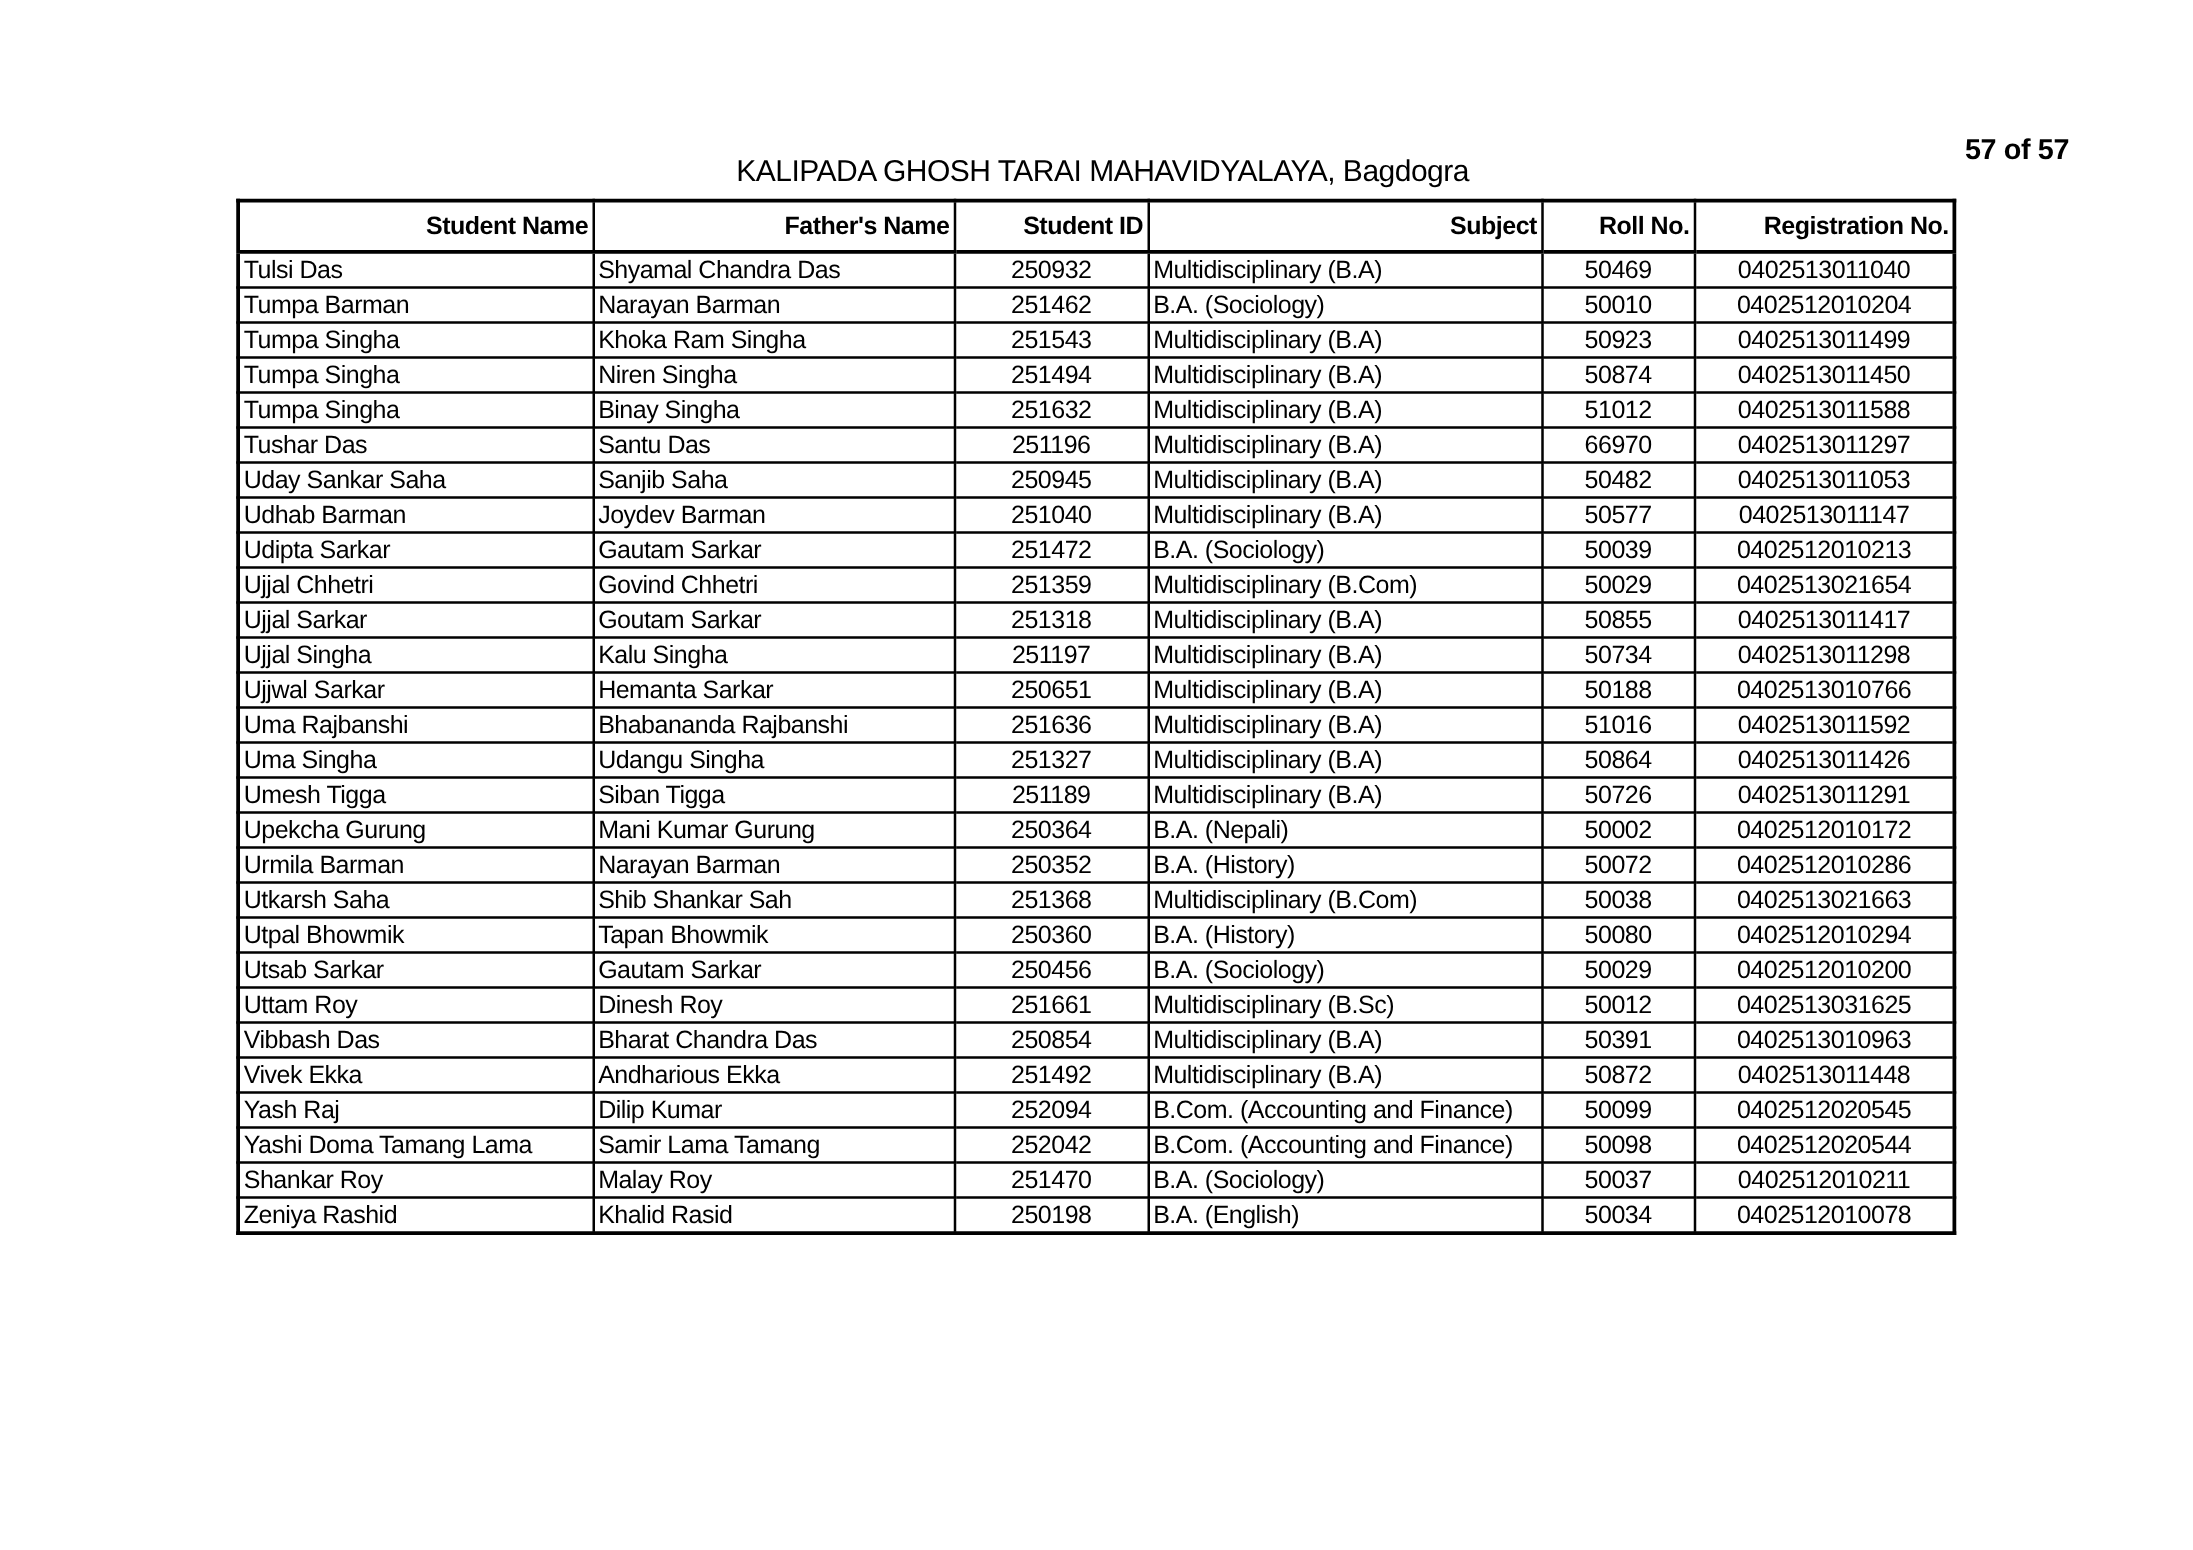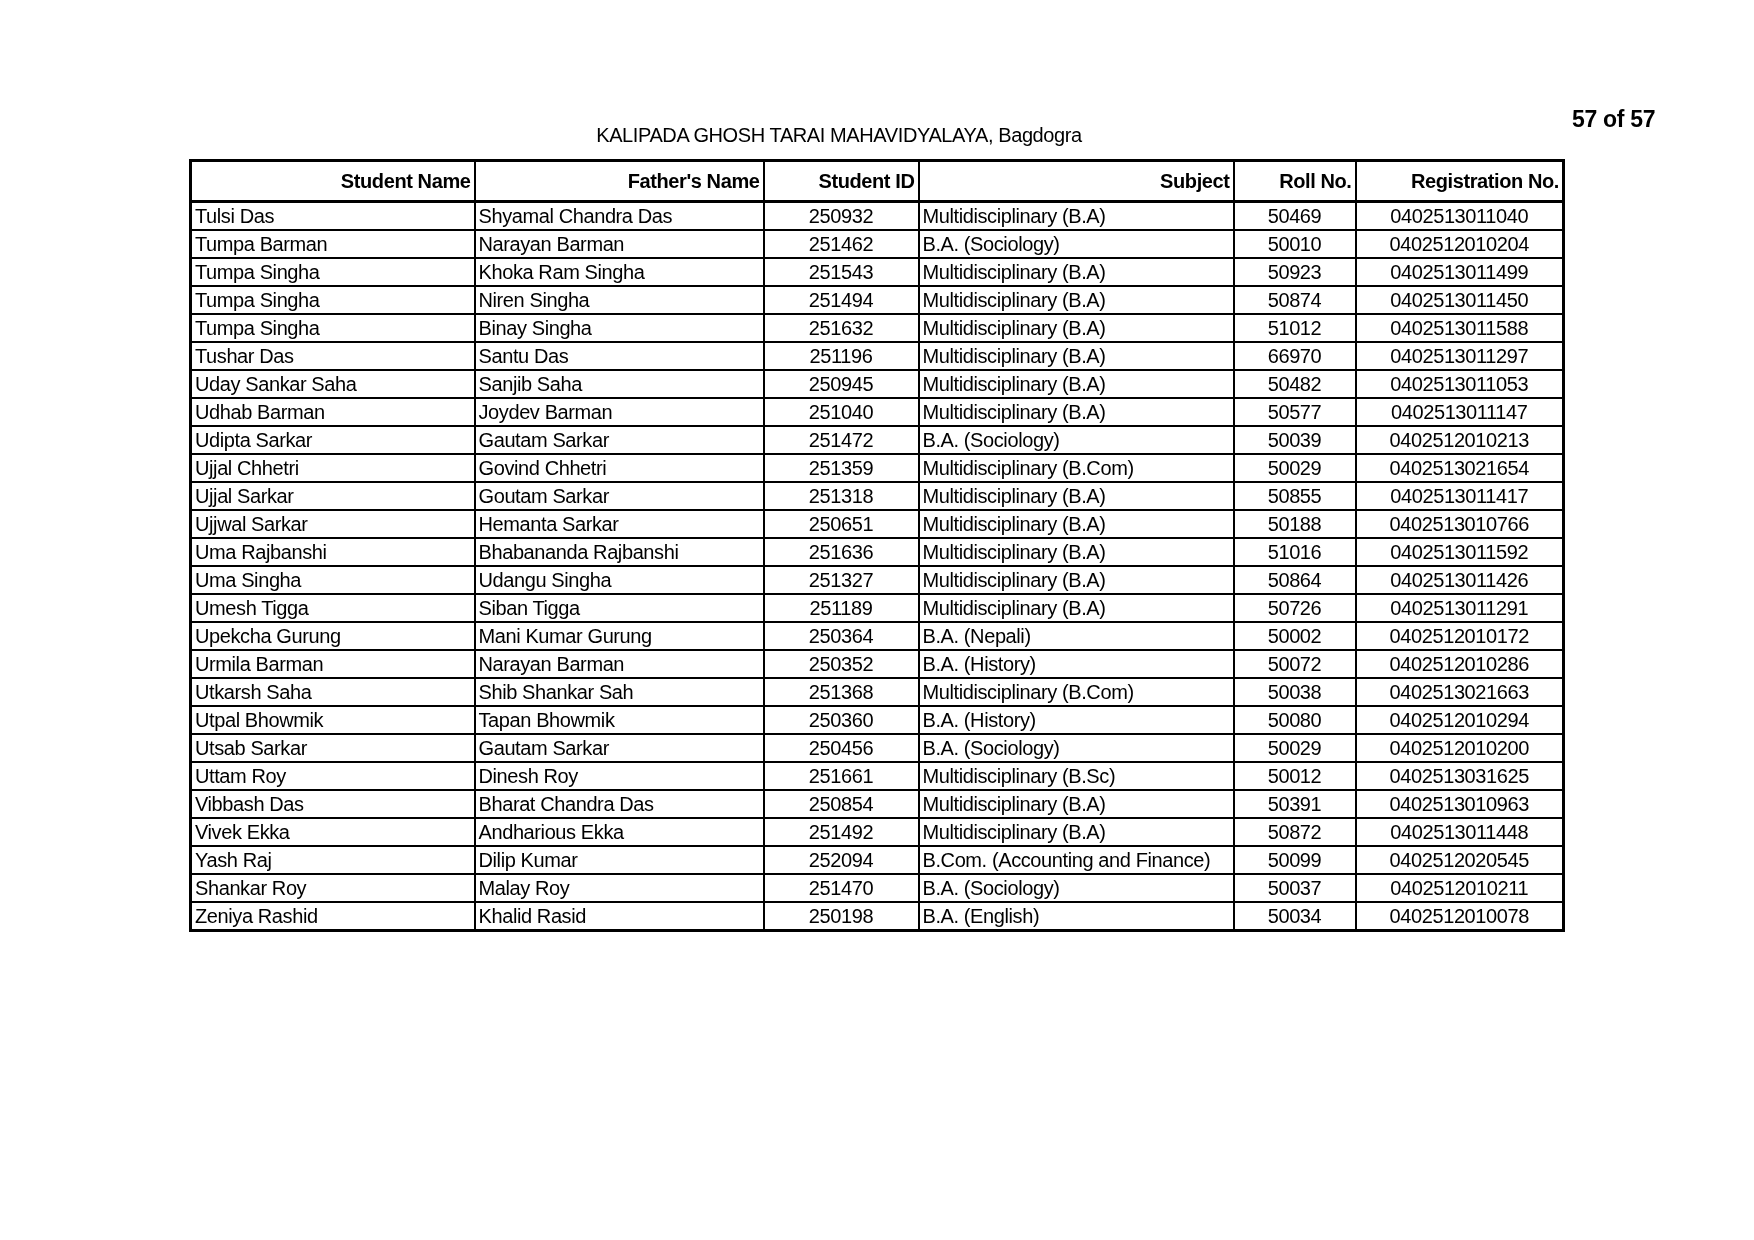--- a/index.html
+++ b/index.html
@@ -1,19 +1,19 @@
 <!DOCTYPE html>
 <html><head>
 <meta charset="utf-8">
 <style>
   html, body { margin: 0; padding: 0; background: #ffffff; }
   body { width: 1754px; height: 1240px; position: relative; overflow: hidden;
          font-family: "Liberation Sans", "DejaVu Sans", sans-serif; color: #000; }
   .page-number { position: absolute; left: 1572px; top: 106px; font-size: 23px; font-weight: bold; letter-spacing: -0.3px; }
-  .college-title { position: absolute; left: 589px; top: 124px; width: 500px; text-align: center; font-size: 20px; letter-spacing: -0.4px; white-space: nowrap; }
+  .college-title { position: absolute; left: 589px; top: 124px; width: 500px; text-align: center; font-size: 24px; letter-spacing: -0.4px; white-space: nowrap; }
   table.roster { position: absolute; left: 189px; top: 159px; border-collapse: collapse; table-layout: fixed; }
   table.roster th, table.roster td { border: 2px solid #000; padding: 0 3px; white-space: nowrap; overflow: hidden; font-size: 20px; letter-spacing: -0.4px; }
   table.roster th { height: 38px; font-weight: bold; text-align: right; }
   table.roster tr.hdr th { border-bottom: 3px solid #000; }
   table.roster td { height: 26px; line-height: 26px; }
   table.roster { border: 3px solid #000; }
   td.c { text-align: center; }
   td.l { text-align: left; }
 </style>
 </head>
@@ -124,20 +124,28 @@
       </tr>
       <tr>
         <td class="l">Ujjal Sarkar</td>
         <td class="l">Goutam Sarkar</td>
         <td class="c">251318</td>
         <td class="l">Multidisciplinary (B.A)</td>
         <td class="c">50855</td>
         <td class="c">0402513011417</td>
       </tr>
       <tr>
+        <td class="l">Ujjal Singha</td>
+        <td class="l">Kalu Singha</td>
+        <td class="c">251197</td>
+        <td class="l">Multidisciplinary (B.A)</td>
+        <td class="c">50734</td>
+        <td class="c">0402513011298</td>
+      </tr>
+      <tr>
         <td class="l">Ujjwal Sarkar</td>
         <td class="l">Hemanta Sarkar</td>
         <td class="c">250651</td>
         <td class="l">Multidisciplinary (B.A)</td>
         <td class="c">50188</td>
         <td class="c">0402513010766</td>
       </tr>
       <tr>
         <td class="l">Uma Rajbanshi</td>
         <td class="l">Bhabananda Rajbanshi</td>
@@ -228,20 +236,28 @@
       </tr>
       <tr>
         <td class="l">Yash Raj</td>
         <td class="l">Dilip Kumar</td>
         <td class="c">252094</td>
         <td class="l">B.Com. (Accounting and Finance)</td>
         <td class="c">50099</td>
         <td class="c">0402512020545</td>
       </tr>
       <tr>
+        <td class="l">Yashi Doma Tamang Lama</td>
+        <td class="l">Samir Lama Tamang</td>
+        <td class="c">252042</td>
+        <td class="l">B.Com. (Accounting and Finance)</td>
+        <td class="c">50098</td>
+        <td class="c">0402512020544</td>
+      </tr>
+      <tr>
         <td class="l">Shankar Roy</td>
         <td class="l">Malay Roy</td>
         <td class="c">251470</td>
         <td class="l">B.A. (Sociology)</td>
         <td class="c">50037</td>
         <td class="c">0402512010211</td>
       </tr>
       <tr>
         <td class="l">Zeniya Rashid</td>
         <td class="l">Khalid Rasid</td>

